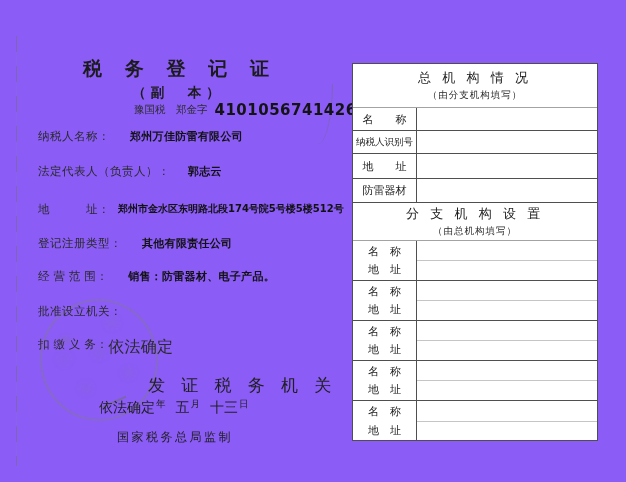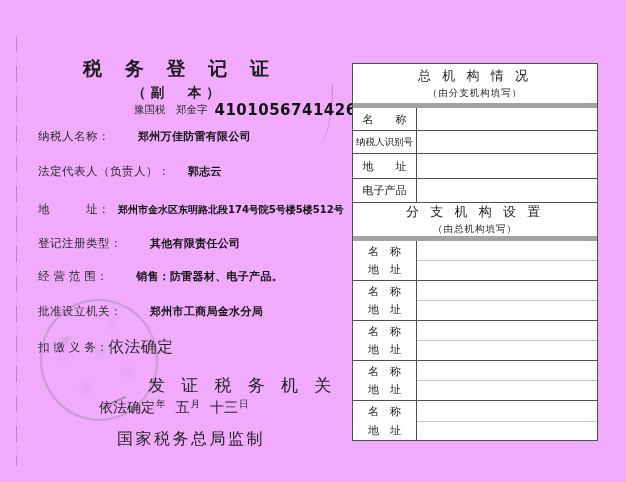--- a/index.html
+++ b/index.html
@@ -1,17 +1,17 @@
 <!DOCTYPE html>
 <html><head>
 <meta charset="utf-8">
 <style>
   html,body{margin:0;padding:0;background:#ffffff;}
   #canvas{
-    position:relative;width:626px;height:482px;background:#f0abfc;overflow:hidden;
+    position:relative;width:626px;height:482px;background:#8b5cf6;overflow:hidden;
     font-family:"Liberation Serif", serif;color:#222;
   }
   
   .scan-line{position:absolute;left:16px;top:36px;width:1.4px;height:430px;
     background:repeating-linear-gradient(to bottom,
       rgba(110,110,110,0.50) 0 16px, rgba(150,150,150,0.10) 16px 30px);
     filter:blur(0.3px);}
   .scan-curve{position:absolute;left:316px;top:84px;width:16px;height:60px;
     border-right:1.3px solid rgba(110,110,110,0.45);
     border-radius:0 0 90% 0 / 0 0 100% 0;filter:blur(0.3px);}
@@ -31,43 +31,43 @@
   
   .doc-title{position:absolute;top:56px;left:52px;width:248px;text-align:center;
     font-size:19px;font-weight:bold;letter-spacing:9px;text-indent:9px;color:#1b1b1b;}
   .doc-subtitle{position:absolute;top:84px;left:52px;width:248px;text-align:center;
     font-size:13.5px;font-weight:bold;letter-spacing:5px;text-indent:5px;color:#1b1b1b;}
   .cert-line{position:absolute;top:103px;left:134px;display:flex;align-items:flex-end;white-space:nowrap;}
   .cert-prefix{font-size:10.5px;color:#2d2d2d;margin-right:7px;padding-bottom:1px;}
   .cert-number{font-family:"DejaVu Sans",sans-serif;font-weight:bold;font-size:15px;
     letter-spacing:0.5px;color:#141414;line-height:1;}
   .cert-suffix{font-size:9px;color:#2d2d2d;margin-left:1px;}
-  .field-row{position:absolute;left:38px;display:flex;align-items:center;white-space:nowrap;}
+  .field-row{position:absolute;left:38px;display:flex;align-items:flex-start;white-space:nowrap;}
   .f-label{font-size:11.5px;color:#2b2b2b;letter-spacing:0.5px;}
   .f-value{font-family:"DejaVu Sans",sans-serif;font-weight:bold;font-size:11px;
-    color:#121212;margin-left:28px;letter-spacing:0.3px;}
+    color:#121212;margin-left:20px;letter-spacing:0.3px;}
   .fr1{top:129px}.fr2{top:164px}.fr3{top:202px}.fr4{top:236px}
   .fr5{top:269px}.fr6{top:304px}.fr7{top:337px}
   .fr2 .f-value{margin-left:18px;}
   .fr3 .f-value{font-size:10px;margin-left:8px;letter-spacing:0;}
   .fr7 .f-value{font-family:"Liberation Serif",serif;font-weight:normal;
     font-size:16px;margin-left:0;color:#2b2b2b;}
   .issuer{position:absolute;top:374px;left:148px;font-size:17px;
     letter-spacing:6px;color:#1f1f1f;white-space:nowrap;}
   .date-line{position:absolute;top:400px;left:99px;display:flex;
     align-items:flex-start;white-space:nowrap;color:#1f1f1f;}
   .date-num{font-size:14px;line-height:1.2;}
   .date-unit{font-size:9.5px;margin:-2px 0 0 1px;}
   .date-gap{width:10px;}
-  .doc-footer{position:absolute;top:429px;left:117px;font-size:16px;
+  .doc-footer{position:absolute;top:429px;left:117px;font-size:12px;
     letter-spacing:2.5px;color:#1f1f1f;white-space:nowrap;}
   
   .org-table{position:absolute;left:352px;top:63px;width:246px;height:378px;
     border:1.3px solid #4f4f4f;box-sizing:border-box;background:#fff;}
-  .sec-header{box-sizing:border-box;text-align:center;border-bottom:5px solid #a3a3a3;
+  .sec-header{box-sizing:border-box;text-align:center;border-bottom:1px solid #a3a3a3;
     display:flex;flex-direction:column;justify-content:center;}
   .sec-h1{height:44px;}
   .sec-h2{height:38px;}
   .sec-title{font-size:13px;letter-spacing:4px;color:#1d1d1d;}
   .sec-sub{font-size:9.5px;letter-spacing:1px;color:#2a2a2a;margin-top:2px;}
   .t-row{display:flex;border-bottom:1px solid #4f4f4f;box-sizing:border-box;}
   .tr1{height:23px}.tr2{height:23px}.tr3{height:25px}.tr4{height:24px}
   .t-label{width:64px;border-right:1px solid #4f4f4f;box-sizing:border-box;
     display:flex;align-items:center;justify-content:center;font-size:11px;color:#1d1d1d;}
   .t-label.small{font-size:9.5px;letter-spacing:0;}
@@ -118,21 +118,20 @@
   <div class="field-row fr4">
     <span class="f-label">登记注册类型：</span>
     <span class="f-value">其他有限责任公司</span>
   </div>
   <div class="field-row fr5">
     <span class="f-label">经 营 范 围：</span>
     <span class="f-value">销售：防雷器材、电子产品。</span>
   </div>
   <div class="field-row fr6">
     <span class="f-label">批准设立机关：</span>
-    <span class="f-value">郑州市工商局金水分局</span>
   </div>
   <div class="field-row fr7">
     <span class="f-label">扣 缴 义 务：</span>
     <span class="f-value">依法确定</span>
   </div>
 
   <div class="issuer">发 证 税 务 机 关</div>
 
   <div class="date-line">
     <span class="date-num">依法确定</span>
@@ -160,21 +159,21 @@
     </div>
     <div class="t-row tr2">
       <div class="t-label small">纳税人识别号</div>
       <div class="t-value"></div>
     </div>
     <div class="t-row tr3">
       <div class="t-label">地　　址</div>
       <div class="t-value"></div>
     </div>
     <div class="t-row tr4">
-      <div class="t-label">电子产品</div>
+      <div class="t-label">防雷器材</div>
       <div class="t-value"></div>
     </div>
 
     <div class="sec-header sec-h2">
       <div class="sec-title">分 支 机 构 设 置</div>
       <div class="sec-sub">（由总机构填写）</div>
     </div>
 
     <div class="branch-block">
       <div class="branch-labels">

